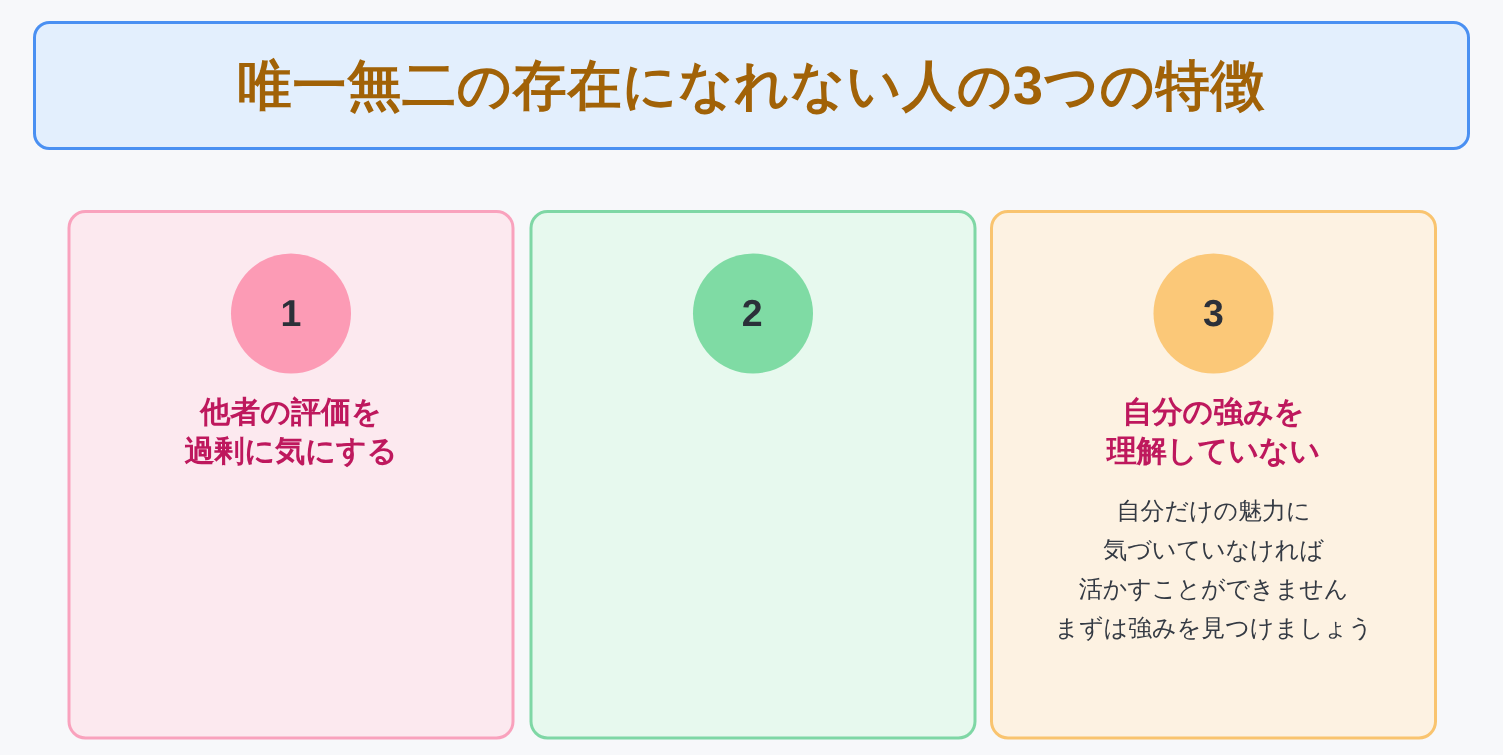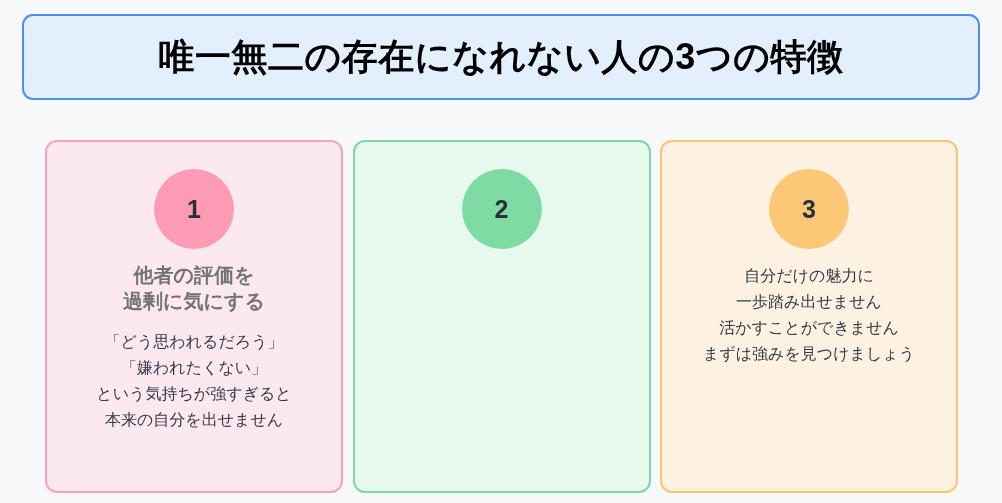--- a/index.html
+++ b/index.html
@@ -32,21 +32,21 @@
     background: #e3effd;
     border: 2px solid #4a90f2;
     border-radius: 11px;
     display: flex;
     align-items: center;
     justify-content: center;
   }
   .header-title {
     font-size: 36px;
     font-weight: bold;
-    color: #000000;
+    color: #a16207;
     letter-spacing: 0.5px;
     line-height: 1.1;
     text-align: center;
     white-space: nowrap;
   }
 
   
   .cards-row {
     position: absolute;
     left: 45px;
@@ -85,21 +85,21 @@
     flex: 0 0 auto;
   }
   .badge-1 { background: #fc9bb5; }
   .badge-2 { background: #7fdba4; }
   .badge-3 { background: #fbc878; }
 
   .card-heading {
     margin-top: 13px;
     font-size: 20px;
     font-weight: bold;
-    color: #737373;
+    color: #be185d;
     text-align: center;
     line-height: 1.32;
     white-space: pre-line;
   }
   .card-body {
     margin-top: 14px;
     font-size: 16px;
     color: #343a43;
     text-align: center;
     line-height: 1.62;
@@ -116,36 +116,34 @@
   </div>
 
   <div class="cards-row">
 
     <div class="card card-1">
       <div class="badge badge-1">
         <span>1</span>
       </div>
       <div class="card-heading">他者の評価を
 過剰に気にする</div>
-      <div class="card-body">「どう思われるだろう」
-「嫌われたくない」
-という気持ちが強すぎると
-本来の自分を出せません</div>
     </div>
 
     <div class="card card-2">
       <div class="badge badge-2">
         <span>2</span>
       </div>
     </div>
 
     <div class="card card-3">
       <div class="badge badge-3">
         <span>3</span>
       </div>
+      <div class="card-heading">自分の強みを
+理解していない</div>
       <div class="card-body">自分だけの魅力に
-一歩踏み出せません
+気づいていなければ
 活かすことができません
 まずは強みを見つけましょう</div>
     </div>
 
   </div>
 </div>
 
 </body></html>

